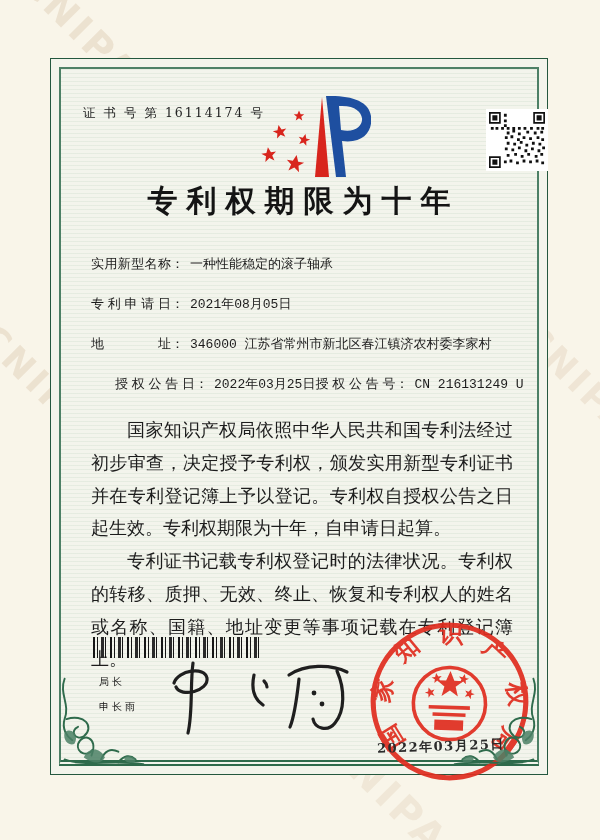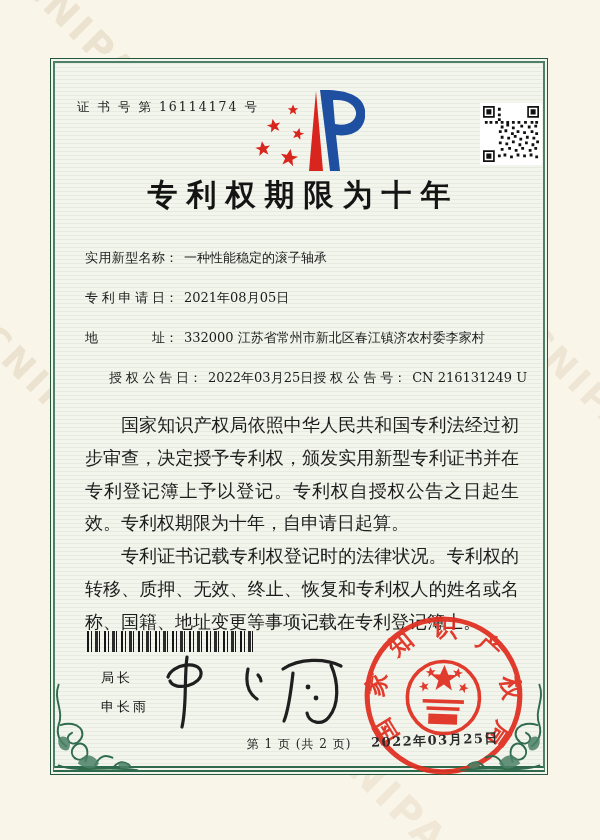--- a/index.html
+++ b/index.html
@@ -13,21 +13,21 @@
     background:#f9f5e9; overflow:hidden;
   }
   .watermark {
     position:absolute; font-family:"DejaVu Sans","Liberation Sans",sans-serif;
     font-weight:bold; color:#e3d3bd; opacity:.55; transform:rotate(45deg);
     letter-spacing:4px; pointer-events:none; user-select:none;
   }
   
   .frame {
     position:absolute; left:50px; top:58px; width:498px; height:717px;
-    border:1px solid #24573e; padding:2px; background:#f3f4eb;
+    border:1px solid #24573e; padding:8px; background:#f3f4eb;
   }
   .frame-inner {
     position:relative; width:100%; height:100%;
     border:2px solid #4d8066; border-bottom:6px double #2e6a4b;
     background:
       repeating-linear-gradient(180deg, rgba(110,160,125,.10) 0 1px, transparent 1px 4px),
       #f3f4ec;
   }
   
   .cert-no {
@@ -35,41 +35,41 @@
     font-size:12.5px; color:#222; letter-spacing:2px;
   }
   .logo { position:absolute; left:198px; top:24px; width:112px; height:90px; }
   .qr { position:absolute; left:425px; top:40px; width:62px; height:62px; background:#fff; padding:3px; }
   .title {
     position:absolute; left:0; right:0; top:112px; text-align:center;
     font-size:30px; font-weight:bold; color:#141414;
     letter-spacing:9px; text-indent:9px;
   }
   
-  .content { position:absolute; left:30px; right:24px; top:186px; color:#1c1c1c; }
+  .content { position:absolute; left:30px; right:24px; top:186px; color:#1c1c1c;font-family:Liberation Mono, monospace; }
   .row { font-size:13px; margin-bottom:22px; white-space:nowrap; }
   .label {
     display:inline-block; width:80px; text-align:justify; text-align-last:justify;
     font-weight:500;
   }
   .colon { margin-right:6px; }
   .grant-row { display:flex; }
   .grant-left { width:232px;margin-left:24px; }
   .paras { margin-top:4px; font-size:18px; line-height:1.82; text-align:justify; color:#1c1c1c; }
   .paras p { text-indent:2em; }
   
   .barcode {
     position:absolute; left:32px; top:568px; width:170px; height:21px;
     background:repeating-linear-gradient(90deg,
       #161616 0 2px, transparent 2px 4px,
       #161616 4px 5px, transparent 5px 8px,
       #2a2a2a 8px 11px, transparent 11px 12px,
       #161616 12px 13px, transparent 13px 17px);
   }
-  .director-block { position:absolute; left:38px; top:606px; font-size:13px; color:#111; letter-spacing:3px;margin-left:8px; }
+  .director-block { position:absolute; left:38px; top:606px; font-size:10px; color:#111; letter-spacing:3px; }
   .director-block div { margin-bottom:11px; }
   .signature { position:absolute; left:96px; top:584px; width:215px; height:90px; }
   .seal { position:absolute; left:306px; top:550px; width:165px; height:165px; opacity:.93; transform:rotate(2deg); }
   .seal-date {
     position:absolute; left:316px; top:668px; width:160px;
     font-size:13px; font-weight:bold; color:#2b2b2b; letter-spacing:1.5px;
     transform:rotate(-2deg); white-space:nowrap;
   }
   .page-info {
     position:absolute; left:0; right:0; bottom:13px; text-align:center;
@@ -141,21 +141,21 @@
       <div class="title">专利权期限为十年</div>
 
       <div class="content">
         <div class="row">
           <span class="label">实用新型名称</span><span class="colon">：</span><span>一种性能稳定的滚子轴承</span>
         </div>
         <div class="row">
           <span class="label">专利申请日</span><span class="colon">：</span><span>2021年08月05日</span>
         </div>
         <div class="row">
-          <span class="label">地址</span><span class="colon">：</span><span>332000 江苏省常州市新北区春江镇济农村委李家村</span>
+          <span class="label">地址</span><span class="colon">：</span><span>346000 江苏省常州市新北区春江镇济农村委李家村</span>
         </div>
         <div class="row grant-row">
           <span class="grant-left"><span class="label">授权公告日</span><span class="colon">：</span><span>2022年03月25日</span></span>
           <span><span class="label">授权公告号</span><span class="colon">：</span><span>CN 216131249 U</span></span>
         </div>
         <div class="paras">
           <p>国家知识产权局依照中华人民共和国专利法经过初步审查，决定授予专利权，颁发实用新型专利证书并在专利登记簿上予以登记。专利权自授权公告之日起生效。专利权期限为十年，自申请日起算。</p>
           <p>专利证书记载专利权登记时的法律状况。专利权的转移、质押、无效、终止、恢复和专利权人的姓名或名称、国籍、地址变更等事项记载在专利登记簿上。</p>
         </div>
       </div>
@@ -202,21 +202,20 @@
             <use href="#sstar" transform="translate(61,72) scale(0.52) rotate(-20)"></use>
             <use href="#sstar" transform="translate(67,58) scale(0.52) rotate(-10)"></use>
             <use href="#sstar" transform="translate(93,58) scale(0.52) rotate(10)"></use>
             <use href="#sstar" transform="translate(99,72) scale(0.52) rotate(20)"></use>
             <path d="M60,84 h40 v3.5 h-40 z M64,91 h32 v3.5 h-32 z M66,98 h28 v10 h-28 z"></path>
           </g>
         </svg>
       </div>
       <div class="seal-date">2022年03月25日</div>
 
-      <div class="page-info">第 1 页 (共 2 页)</div>
 
       <svg class="corner-orn orn-br" viewBox="0 0 100 100">
         <g fill="none" stroke="#2f6b4c" stroke-width="2" stroke-linecap="round">
           <path d="M90,6 C96,22 84,32 90,48 C93,58 88,66 82,70"></path>
           <path d="M88,48 C70,42 58,56 70,66 C79,71 85,60 76,56"></path>
           <path d="M62,86 C54,66 72,62 76,74 C78,83 66,88 61,80"></path>
           <path d="M90,90 C70,98 40,90 8,95"></path>
           <path d="M34,93 q-9,-11 -18,-3"></path>
           <path d="M52,90 q-6,-14 -18,-8"></path>
         </g>

